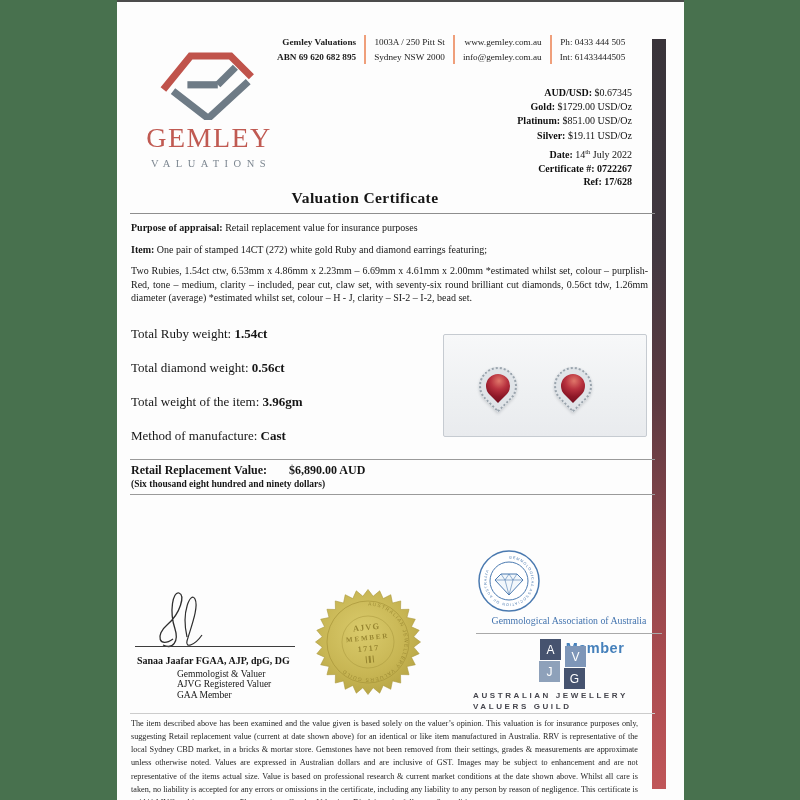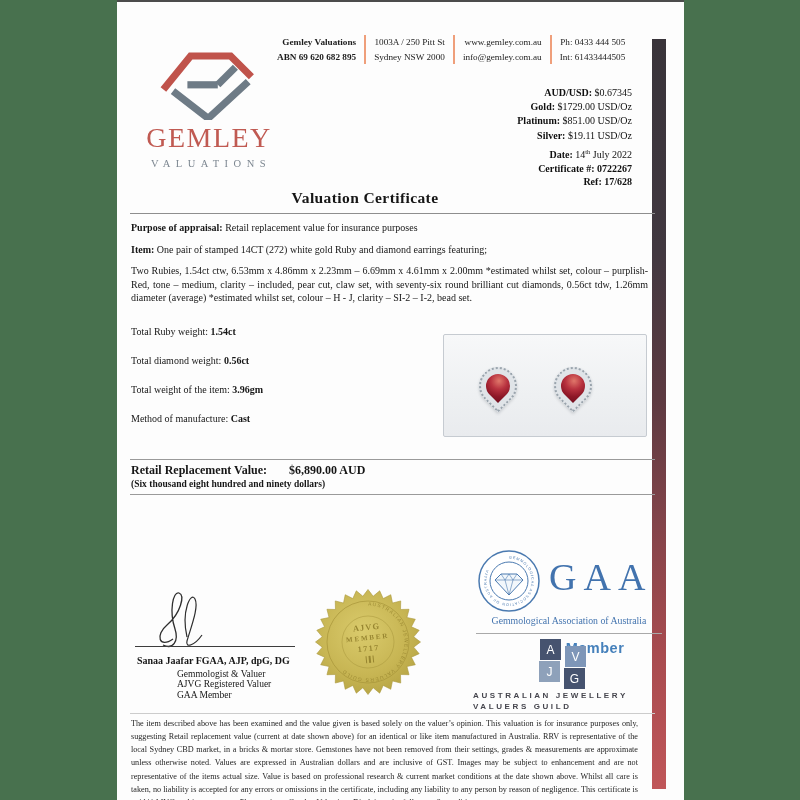--- a/index.html
+++ b/index.html
@@ -34,21 +34,21 @@
   .meta sup{font-size:6.5px;}
   
   .title{position:absolute;left:13px;top:187px;width:470px;text-align:center;font-size:15.5px;font-weight:bold;letter-spacing:0.4px;}
   .rule{position:absolute;left:13px;width:525px;border-top:1px solid #8e8e8e;height:0;}
   .rule-title{top:211px;}
   
   .bodytext{position:absolute;left:14px;top:219px;width:517px;font-size:10px;line-height:1.36;}
   .bodytext p{margin:0 0 8px 0;}
   .bodytext p.just{text-align:justify;}
   
-  .totals{position:absolute;left:14px;top:324px;font-size:10px;}
+  .totals{position:absolute;left:14px;top:324px;font-size:13px;}
   .totals div{margin-bottom:18px;}
   
   .photo{
     position:absolute;left:326px;top:332px;width:202px;height:101px;
     background:linear-gradient(180deg,#f7f8f9 0%,#eef0f2 60%,#e9ebee 100%);
     border:1px solid #c6cbd1;border-radius:2px;
   }
   .earring{
     position:absolute;width:38px;height:38px;
     background:#e0e4e8;border:2px dotted #9aa4ad;
@@ -202,21 +202,20 @@
             <path id="gaaring" d="M33,10.5 a22.5,22.5 0 1,1 -0.02,0" fill="none"></path>
           </defs>
         <circle cx="33" cy="33" r="30" fill="#ffffff" stroke="#4b7ab0" stroke-width="1.5"></circle>
         <circle cx="33" cy="33" r="19" fill="none" stroke="#4b7ab0" stroke-width="1"></circle>
         <text font-size="3.7" fill="#4b7ab0" letter-spacing="0.9" font-family="Liberation Sans, sans-serif">
           <textPath href="#gaaring">GEMMOLOGICAL ASSOCIATION OF AUSTRALIA</textPath>
         </text>
         <path d="M25 26 L41 26 L47 32 L33 47 L19 32 Z" fill="#f2f7fb" stroke="#4b7ab0" stroke-width="1"></path>
         <path d="M25 26 L29 32 L33 26 L37 32 L41 26 M19 32 L47 32 M29 32 L33 47 M37 32 L33 47" fill="none" stroke="#4b7ab0" stroke-width="0.6"></path>
       </svg>
-      <div class="gaa-acronym">GAA</div>
     </div>
     <div class="gaa-sub">Gemmological Association of Australia</div>
     <div class="gaa-rule"></div>
     <div class="gaa-member">Member</div>
   </div>
 
   <svg class="sig-squiggle" width="62" height="64" viewBox="0 0 62 64">
     <path d="M26 52 C 12 62, 8 48, 20 38 C 34 26, 38 8, 32 6 C 26 4, 22 24, 28 42 C 32 54, 26 63, 16 58" fill="none" stroke="#2e2e2e" stroke-width="1.3"></path>
     <path d="M40 50 C 34 24, 44 4, 48 12 C 52 20, 44 40, 40 54 C 38 62, 48 58, 55 48" fill="none" stroke="#2e2e2e" stroke-width="1.2"></path>
   </svg>

